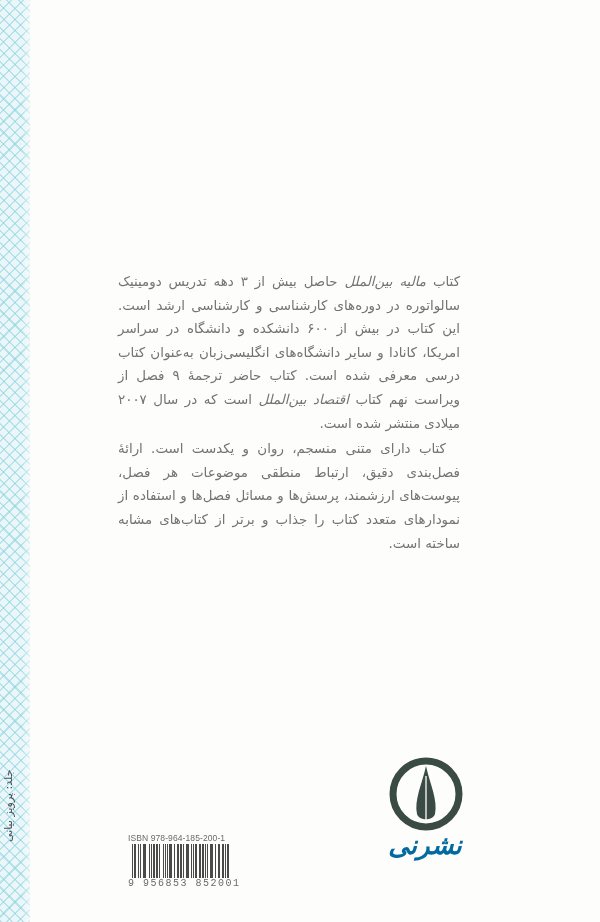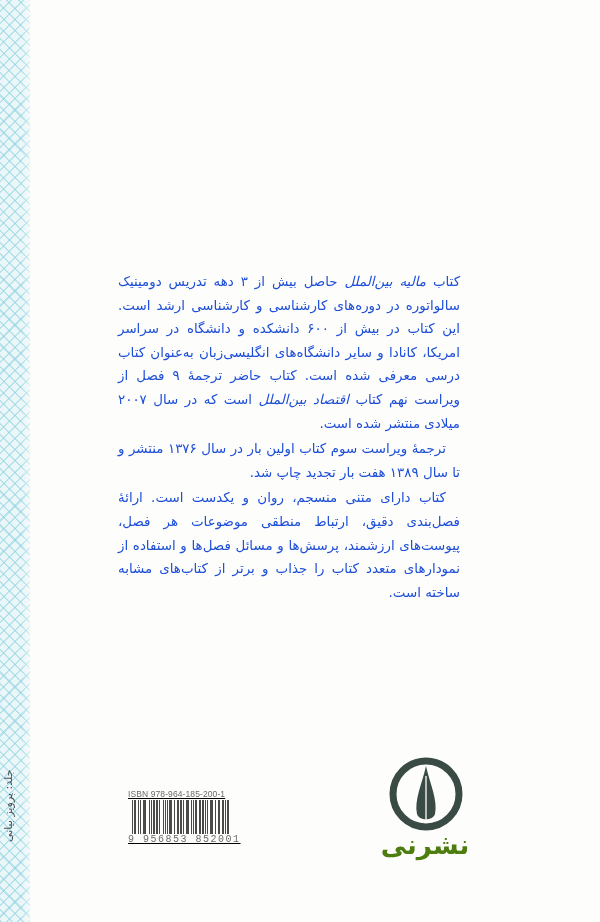--- a/index.html
+++ b/index.html
@@ -23,27 +23,27 @@
       position: absolute; left: 2px; top: 770px; width: 22px; height: 80px;
       writing-mode: vertical-rl; transform: rotate(180deg);
       font-size: 11px; color: #4a4f54; direction: rtl;
       font-family: "DejaVu Sans", sans-serif;
       white-space: nowrap;
     }
     .blurb {
       position: absolute; left: 118px; top: 270px; width: 342px;
       direction: rtl; text-align: justify;
       font-family: "DejaVu Sans", sans-serif;
-      font-size: 13.4px; line-height: 23.6px; color: #1d4ed8;
+      font-size: 13.4px; line-height: 23.6px; color: #737373;
     }
     .blurb p { margin: 0; text-indent: 0; }
     .blurb p + p { text-indent: 14px; margin-top: 2px; }
     .blurb em { font-style: italic; }
     .barcode-block {
-      position: absolute; left: 128px; top: 789px; width: 102px; height: 56px; text-decoration: underline;
+      position: absolute; left: 128px; top: 833px; width: 102px; height: 56px;
     }
     .isbn-label {
       font-family: "Liberation Sans", sans-serif;
       font-size: 8.5px; color: #6a6a6a; letter-spacing: 0.1px;
       white-space: nowrap; line-height: 10px;
     }
     .bars {
       margin-top: 1px; height: 34px; width: 98px; margin-left: 4px;
       display: flex; align-items: stretch;
     }
@@ -65,21 +65,20 @@
   </style>
 </head>
 <body>
 
 <div class="spine-pattern"></div>
 <div class="spine-fade"></div>
 <div class="spine-text">جلد: پرویز بیانی</div>
 
 <div class="blurb" id="blurb">
     <p><span>کتاب </span><em>مالیه بین‌الملل</em><span> حاصل بیش از ۳ دهه تدریس دومینیک سالواتوره در دوره‌های کارشناسی و کارشناسی ارشد است. این کتاب در بیش از ۶۰۰ دانشکده و دانشگاه در سراسر امریکا، کانادا و سایر دانشگاه‌های انگلیسی‌زبان به‌عنوان کتاب درسی معرفی شده است. کتاب حاضر ترجمهٔ ۹ فصل از ویراست نهم کتاب </span><em>اقتصاد بین‌الملل</em><span> است که در سال ۲۰۰۷ میلادی منتشر شده است.</span></p>
-    <p><span>ترجمهٔ ویراست سوم کتاب اولین بار در سال ۱۳۷۶ منتشر و تا سال ۱۳۸۹ هفت بار تجدید چاپ شد.</span></p>
     <p><span>کتاب دارای متنی منسجم، روان و یکدست است. ارائهٔ فصل‌بندی دقیق، ارتباط منطقی موضوعات هر فصل، پیوست‌های ارزشمند، پرسش‌ها و مسائل فصل‌ها و استفاده از نمودارهای متعدد کتاب را جذاب و برتر از کتاب‌های مشابه ساخته است.</span></p>
   </div>
 
 <div class="barcode-block">
   <div class="isbn-label">ISBN 978-964-185-200-1</div>
   <div class="bars" id="bars">
       <span style="width: 1.04255px; background: rgb(74, 74, 74);"></span>
       <span style="width: 1.04255px; background: transparent;"></span>
       <span style="width: 1.04255px; background: rgb(74, 74, 74);"></span>
       <span style="width: 1.04255px; background: rgb(74, 74, 74);"></span>
@@ -175,13 +174,13 @@
       <span style="width: 1.04255px; background: rgb(74, 74, 74);"></span>
     </div>
   <div class="barcode-digits">9 956853 852001</div>
 </div>
 
 <svg class="logo" viewBox="0 0 76 76" id="logo">
   <circle cx="38" cy="38" r="33" fill="none" stroke-width="7" id="logo-ring" stroke="#3a4a44"></circle>
   <path id="logo-leaf" d="M38 10 C 34 28, 26 44, 29 58 C 31 65, 45 65, 47 58 C 50 44, 42 28, 38 10 Z" fill="#3a4a44"></path>
   <line x1="38" y1="20" x2="38" y2="64" stroke="#fdfdfc" stroke-width="1.3"></line>
 </svg>
-<div class="publisher-name" style="color: #4d7c0f;">نشرنی</div>
+<div class="publisher-name" style="color: #0369a1; font-style: italic;">نشرنی</div>
 
 </body></html>

